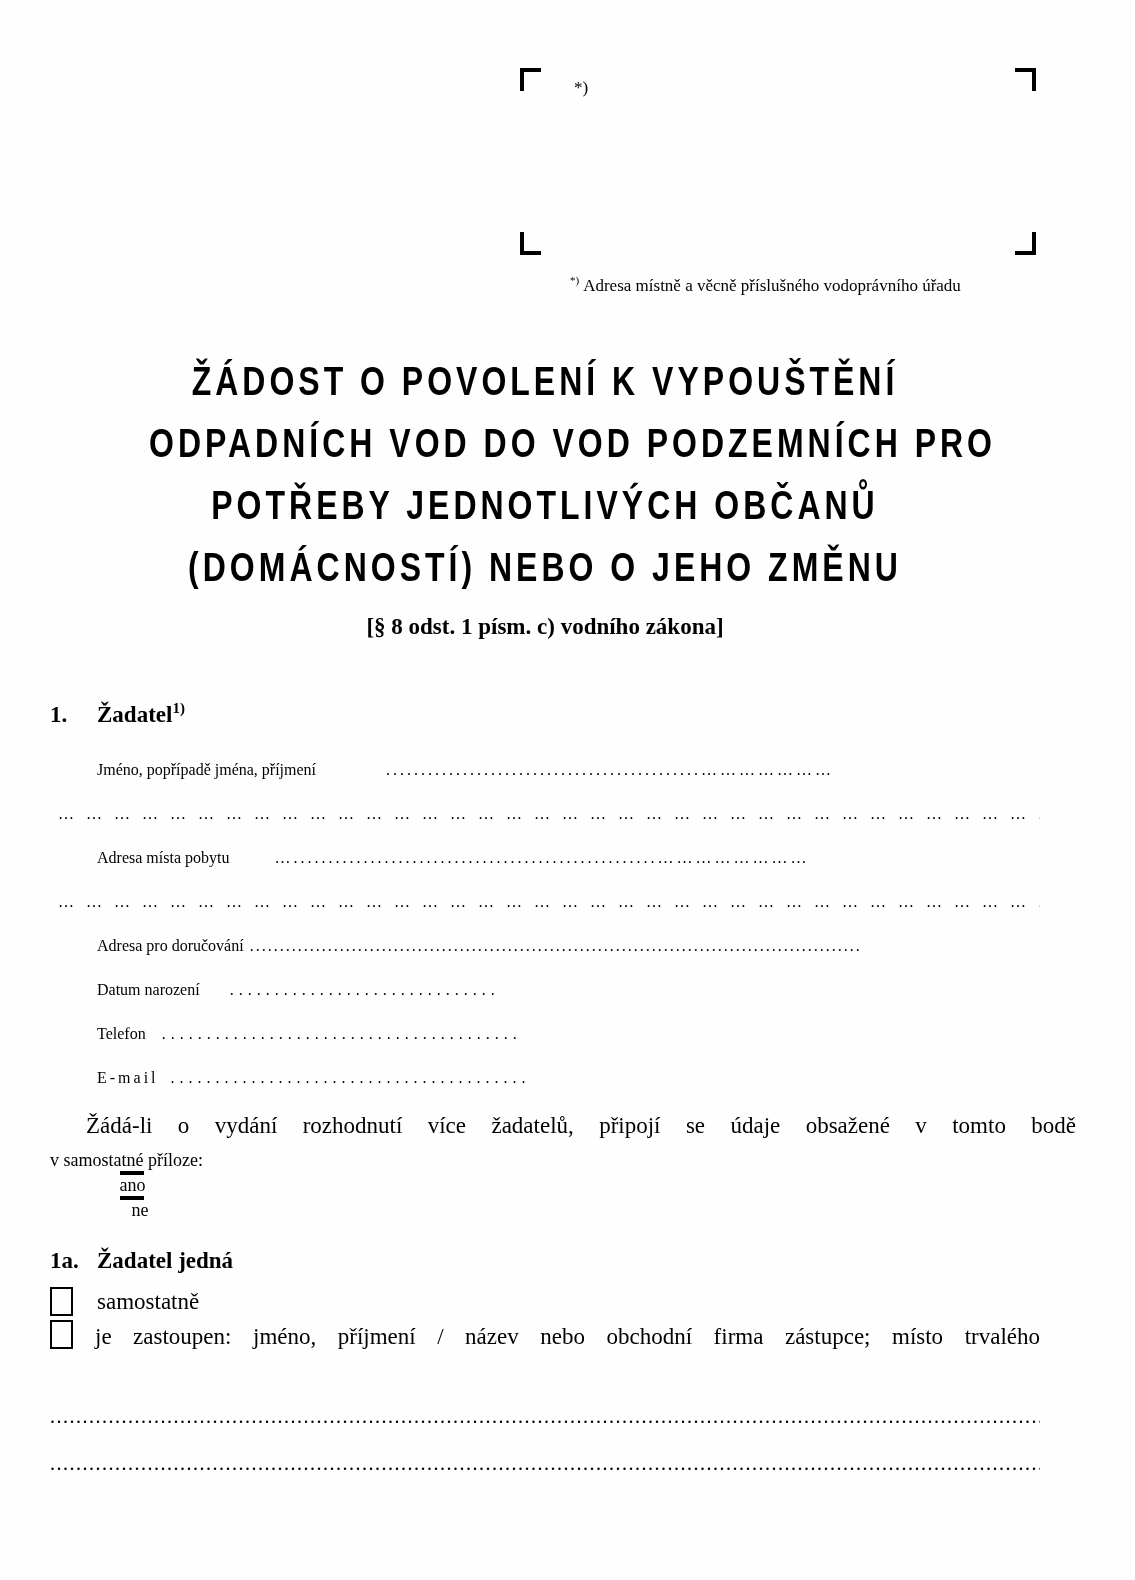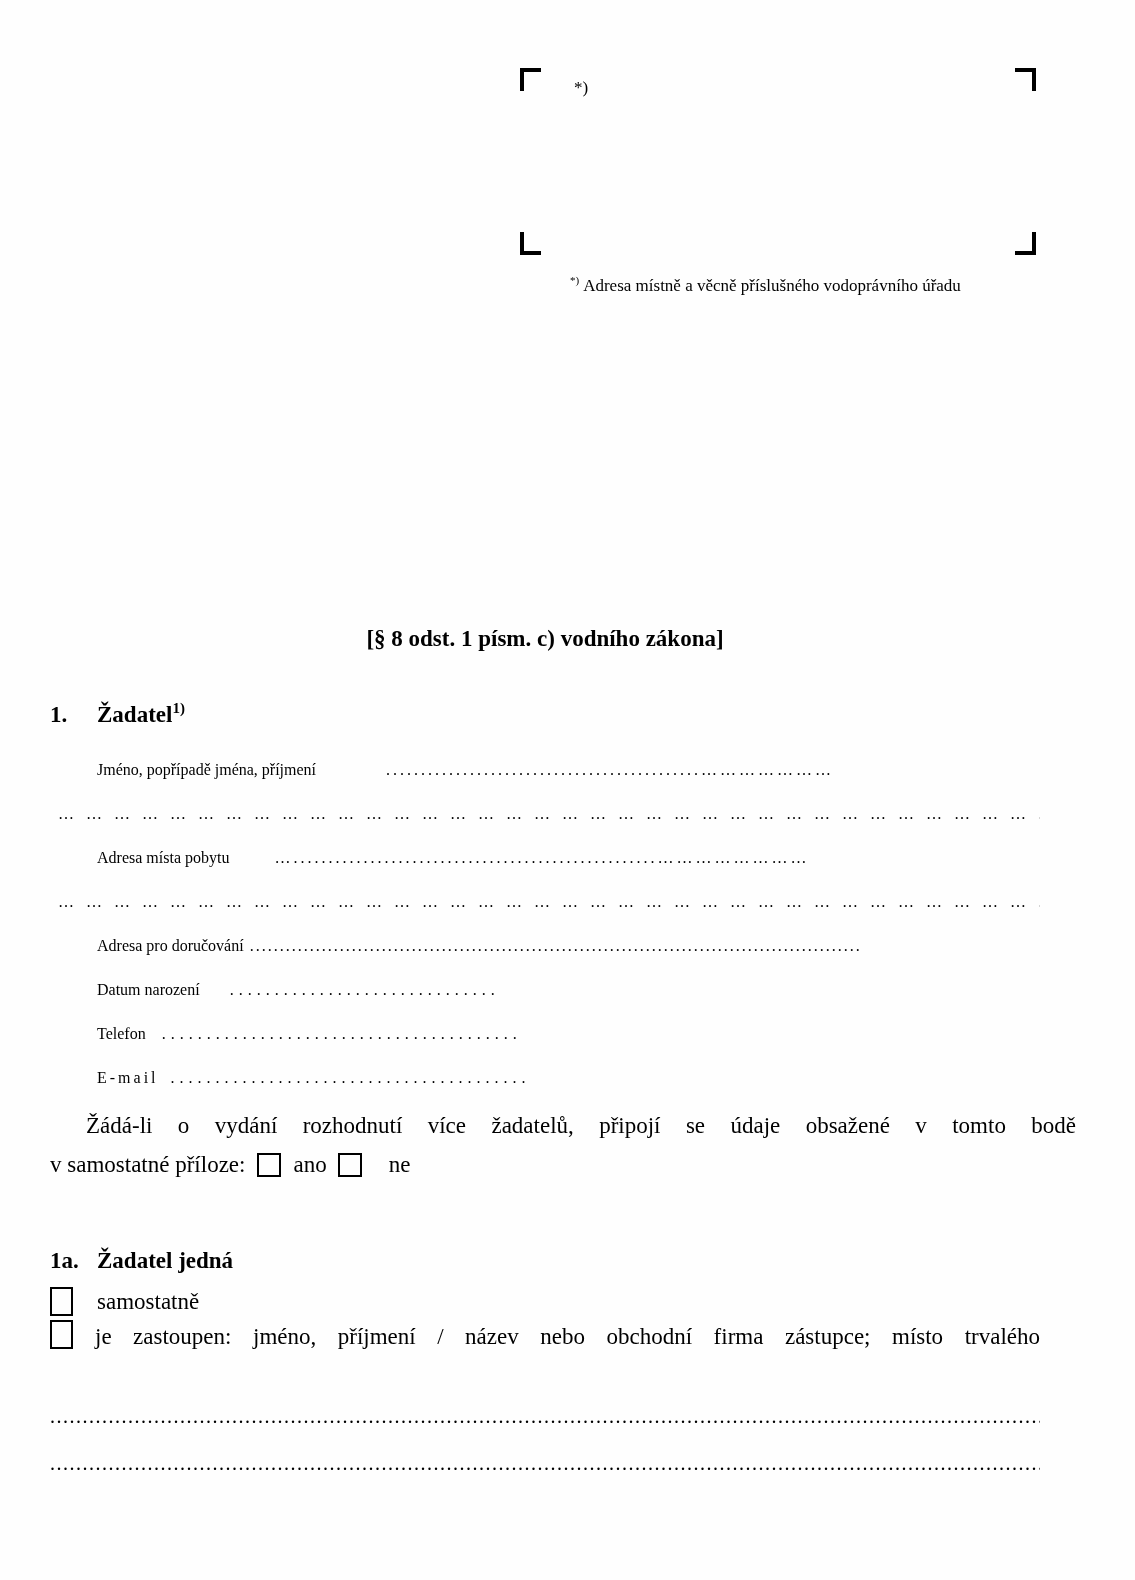--- a/index.html
+++ b/index.html
@@ -22,21 +22,21 @@
   .footnote{position:absolute;left:570px;top:274px;font-size:17px;white-space:nowrap;}
   .footnote sup{font-size:11px;vertical-align:super;margin-right:4px;}
 
   .title{
     position:absolute;left:50px;top:350px;width:990px;
     text-align:center;
     font-family:"Liberation Sans", sans-serif;
     font-weight:bold;font-size:40px;letter-spacing:5px;
   }
   .title .tline{display:block;white-space:nowrap;transform:scaleX(0.8);transform-origin:center;line-height:62px;}
-  .subtitle{position:absolute;left:50px;top:614px;width:990px;text-align:center;font-weight:bold;font-size:23px;margin-top:12px;}
+  .subtitle{position:absolute;left:50px;top:614px;width:990px;text-align:center;font-weight:bold;font-size:23px;}
 
   .sec-heading{position:absolute;left:50px;font-size:23px;font-weight:bold;}
   .sec-heading .h-num{display:inline-block;width:47px;font-weight:bold;}
   .sec-heading sup{font-size:15px;vertical-align:super;}
 
   .fields{position:absolute;left:50px;top:748px;width:990px;font-size:16px;}
   .frow{height:44px;display:flex;align-items:center;padding-left:47px;box-sizing:border-box;}
   .frow.cont{padding-left:8px;}
   .dots{overflow:hidden;white-space:nowrap;letter-spacing:3px;}
   .dots.grow{flex:1 1 auto;}
@@ -44,21 +44,21 @@
   .dots.fine{letter-spacing:2px;}
   .dots.wide{letter-spacing:5px;}
   .m70{margin-left:70px;}.m45{margin-left:45px;}.m6{margin-left:6px;}
   .m30{margin-left:30px;}.m16{margin-left:16px;}.m12{margin-left:12px;}
   .w300{width:300px;flex:0 0 auto;}
   .w385{width:385px;flex:0 0 auto;}
   .w390{width:390px;flex:0 0 auto;}
   .spaced-label{letter-spacing:3px;}
 
   .paraA-line1{position:absolute;left:50px;top:1113px;width:990px;font-size:23px;text-align:justify;text-align-last:justify;word-spacing:3px;margin-left:36px;}
-  .paraA-line2{position:absolute;left:50px;top:1150px;height:30px;display:flex;align-items:center;font-size:23px;}
+  .paraA-line2{position:absolute;left:50px;top:1150px;height:30px;display:flex;align-items:center;font-size:18px;flex-direction:column;}
 
   .checkbox{display:inline-block;width:20px;height:20px;border:2px solid #000;background:#fefefe;box-sizing:content-box;}
   .checkbox.tall{width:19px;height:25px;}
   .cb-inline{vertical-align:-5px;margin-right:22px;}
 
   .opt-row{position:absolute;left:50px;display:flex;align-items:center;font-size:23px;}
   .opt-row .checkbox{margin-right:24px;}
   .opt2-line1{position:absolute;left:50px;top:1320px;width:990px;font-size:23px;text-align:justify;text-align-last:justify;}
   .opt2-line2{position:absolute;left:50px;top:1356px;width:990px;font-size:23px;}
 
@@ -70,20 +70,26 @@
 <div class="page">
 
   <div class="bracket tl"></div>
   <div class="bracket tr"></div>
   <div class="bracket bl"></div>
   <div class="bracket br"></div>
   <div class="corner-note">*)</div>
 
   <div class="footnote"><sup>*)</sup><span>Adresa místně a věcně příslušného vodoprávního úřadu</span></div>
 
+  <div class="title">
+    <span class="tline">ŽÁDOST O POVOLENÍ K VYPOUŠTĚNÍ</span>
+    <span class="tline">ODPADNÍCH VOD DO VOD PODZEMNÍCH PRO</span>
+    <span class="tline">POTŘEBY JEDNOTLIVÝCH OBČANŮ</span>
+    <span class="tline">(DOMÁCNOSTÍ) NEBO O JEHO ZMĚNU</span>
+  </div>
   <div class="subtitle">[§ 8 odst. 1 písm. c) vodního zákona]</div>
 
   <div class="sec-heading" style="top:700px;"><span class="h-num">1.</span><span>Žadatel</span><sup>1)</sup></div>
 
   <div class="fields">
     <div class="frow">
       <span>Jméno, popřípadě jména, příjmení</span>
       <span class="dots grow m70">.............................................…………………</span>
     </div>
     <div class="frow cont">

